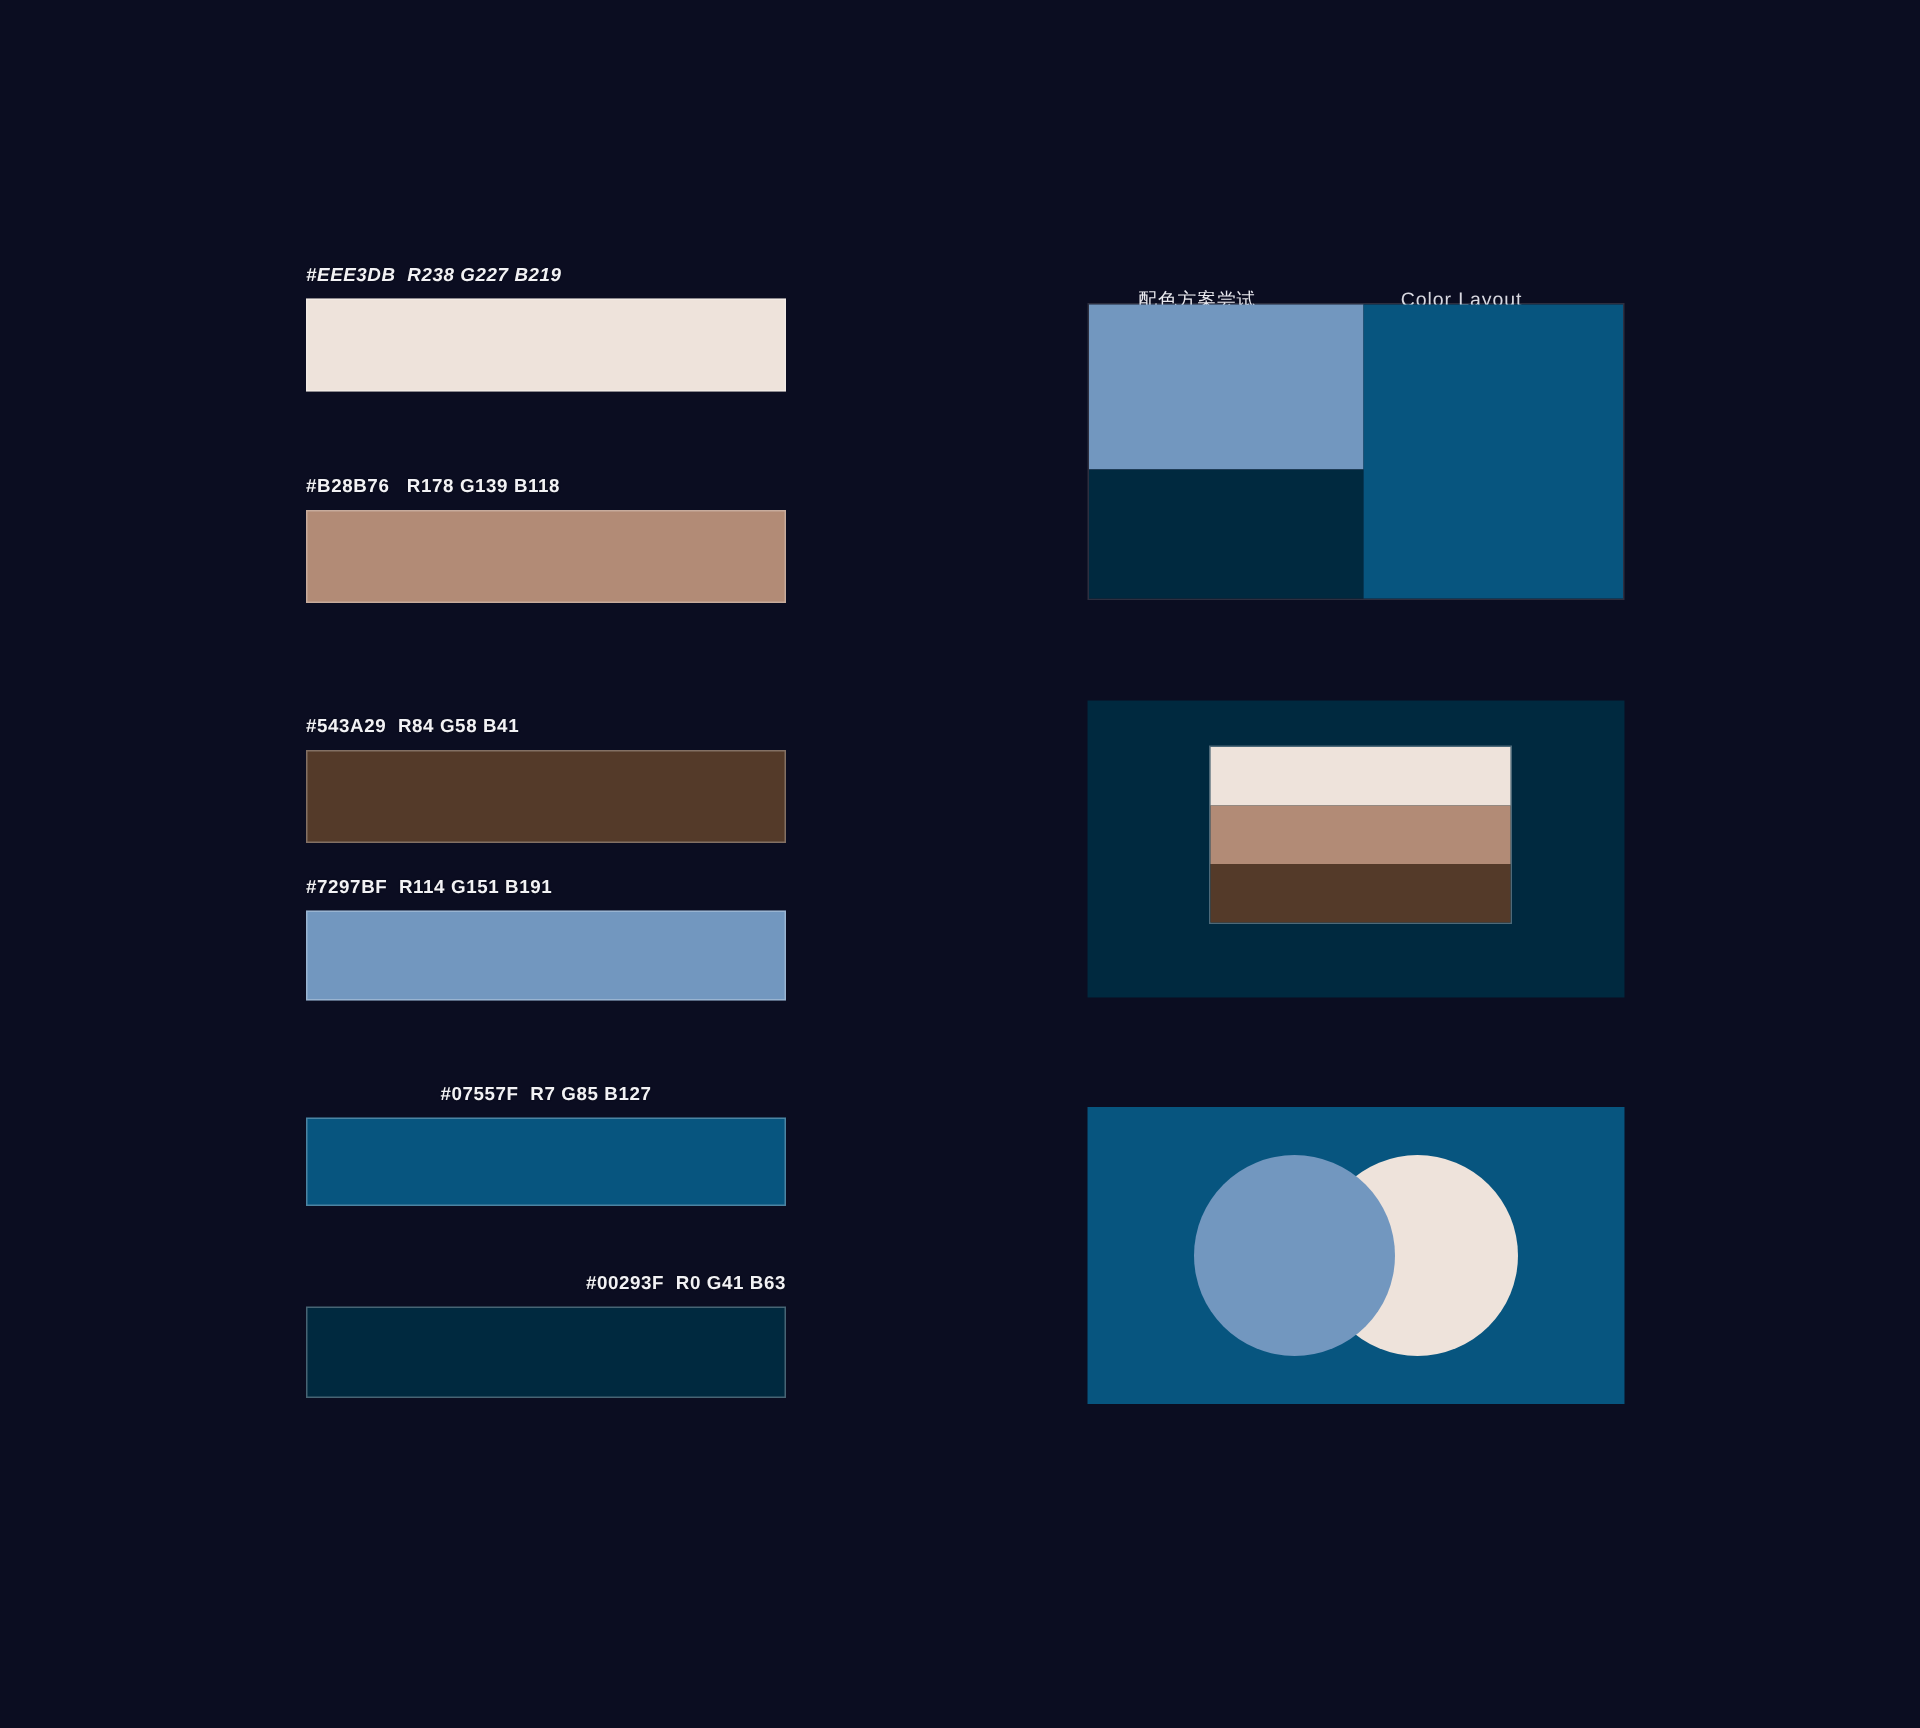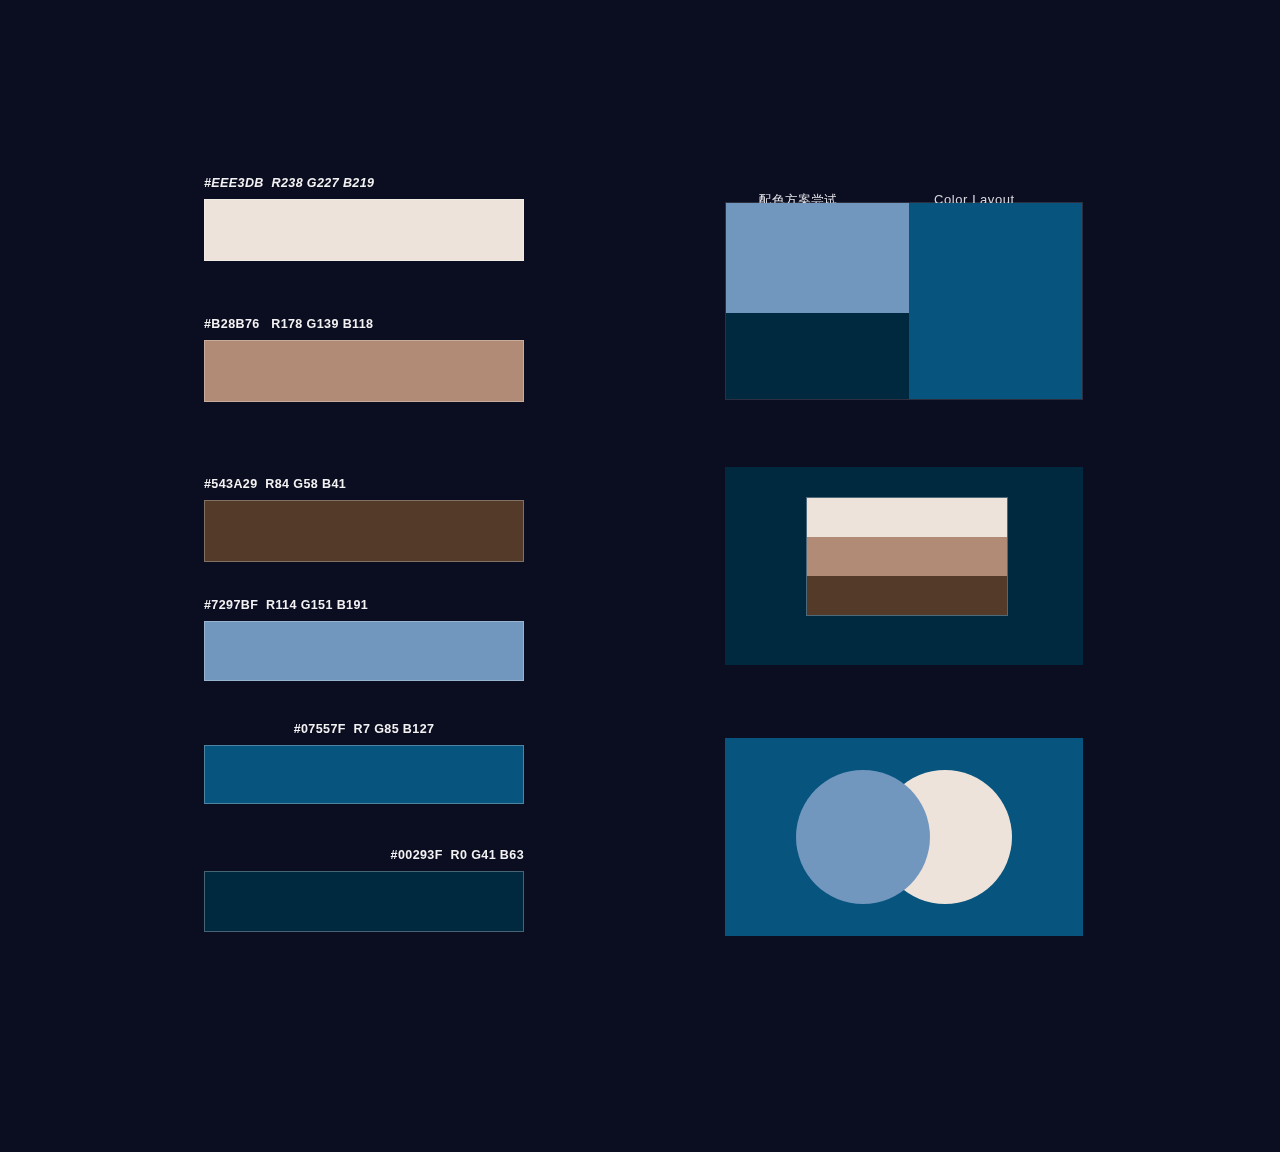--- a/index.html
+++ b/index.html
@@ -146,21 +146,21 @@
   <div class="swatch-group" style="top:141px;">
     <div class="swatch-label">#B28B76   R178 G139 B118</div>
     <div class="swatch-chip" style="height:62px;background:#B28B76;"></div>
   </div>
 
   <div class="swatch-group" style="top:275px;margin-top:26px;">
     <div class="swatch-label">#543A29  R84 G58 B41</div>
     <div class="swatch-chip" style="height:62px;background:#543A29;"></div>
   </div>
 
-  <div class="swatch-group" style="top:422px;">
+  <div class="swatch-group" style="top:408px;">
     <div class="swatch-label">#7297BF  R114 G151 B191</div>
     <div class="swatch-chip" style="height:60px;background:#7297BF;"></div>
   </div>
 
   <div class="swatch-group" style="top:546px;text-align:center;">
     <div class="swatch-label">#07557F  R7 G85 B127</div>
     <div class="swatch-chip" style="height:59px;background:#07557F;"></div>
   </div>
 
   <div class="swatch-group" style="top:672px;text-align:right;">

